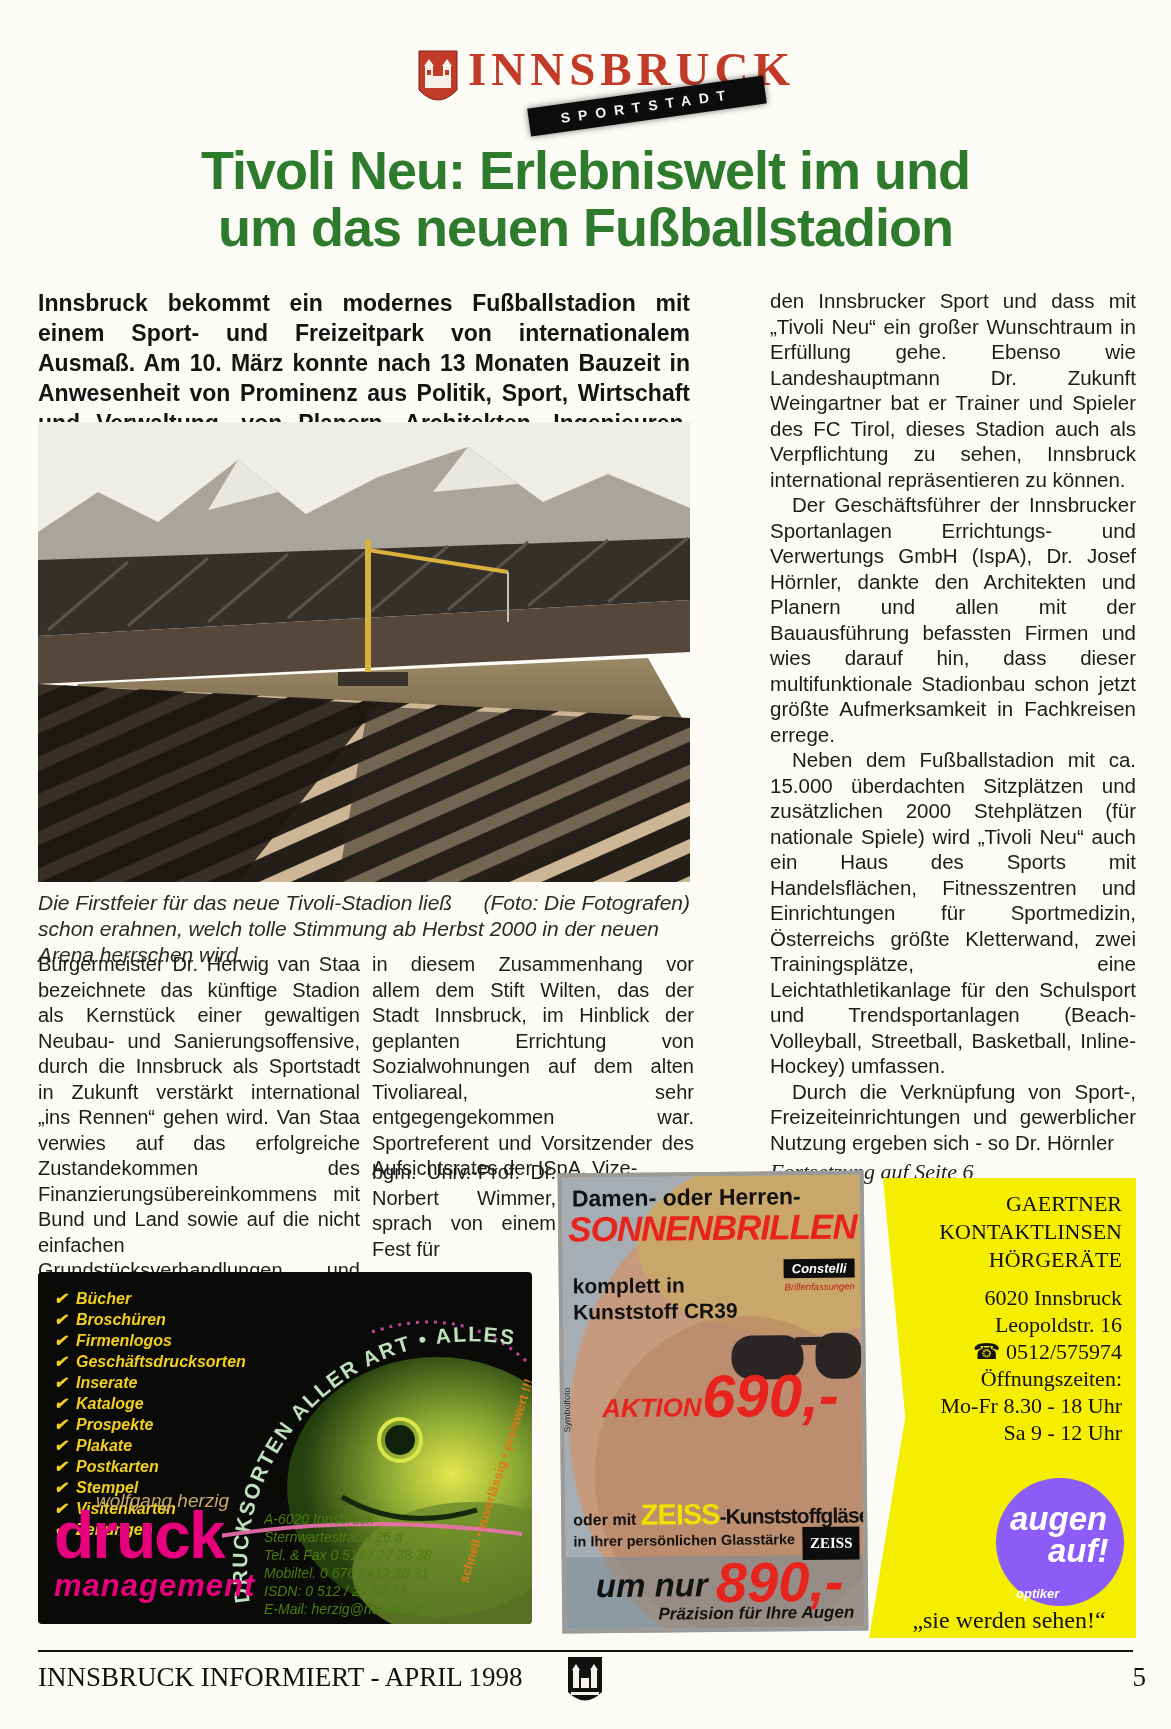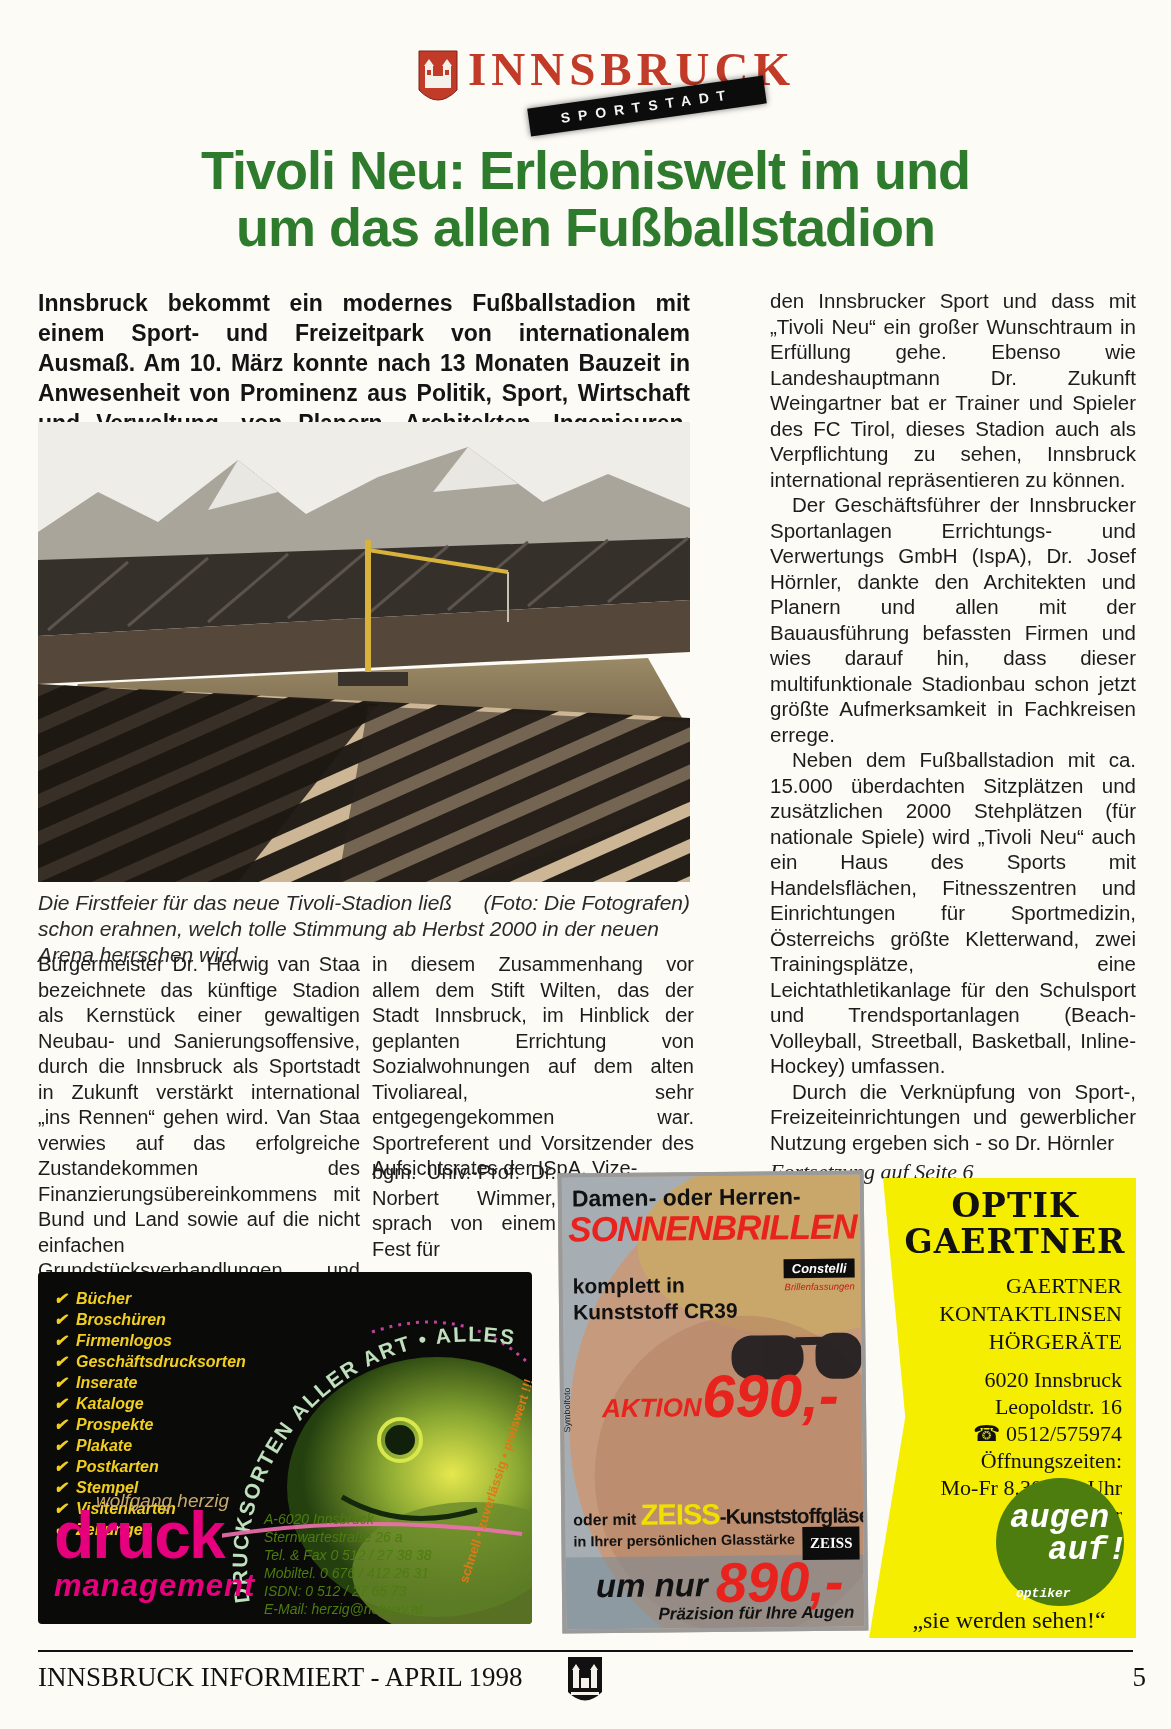--- a/index.html
+++ b/index.html
@@ -76,21 +76,21 @@
         transform:rotate(180deg);}
   
   .ad-optik{position:absolute;left:858px;top:1178px;width:278px;height:460px;background:#f5ee00;
         clip-path:polygon(9% 0,100% 0,100% 100%,4% 100%,17% 52%);
         font-family:"Liberation Serif",serif;color:#111;}
   .o-name{margin:10px 8px 2px 44px;text-align:center;font-weight:bold;font-size:33px;
         line-height:36px;letter-spacing:1px;font-family:"DejaVu Serif",serif;}
   .o-services{margin:12px 14px 0 0;text-align:right;font-size:22px;line-height:28px;}
   .o-addr{margin:10px 14px 0 0;text-align:right;font-size:22px;line-height:27px;}
   .o-circle{position:absolute;right:12px;bottom:32px;width:128px;height:128px;border-radius:50%;
-        background:#4d7c0f;color:#fff;font-family:Liberation Mono, monospace;
+        background:#8b5cf6;color:#fff;font-family:Liberation Sans, sans-serif;
         font-style:italic;font-weight:bold;}
   .o-circle .l1{position:absolute;left:14px;top:22px;font-size:33px;}
   .o-circle .l2{position:absolute;left:52px;top:54px;font-size:33px;}
   .o-circle .l3{position:absolute;left:20px;top:108px;font-size:13px;}
   .o-slogan{position:absolute;left:30px;bottom:4px;right:6px;text-align:center;font-size:24px;}
   
   .footer-rule{position:absolute;left:38px;top:1650px;width:1095px;height:2px;background:#111;}
   .footer-left{position:absolute;left:38px;top:1662px;font-family:"Liberation Serif",serif;font-size:27px;color:#111;}
   .footer-crest{position:absolute;left:567px;top:1656px;}
   .footer-page{position:absolute;right:40px;top:1662px;font-family:"Liberation Serif",serif;font-size:27px;color:#111;}
@@ -112,21 +112,21 @@
       <rect x="27" y="20" width="4" height="5" fill="#c23a28"></rect>
     </svg>
     <div class="mast-title">INNSBRUCK</div>
     <div class="mast-banner">
       <span>SPORTSTADT</span>
     </div>
   </div>
 
   <div class="headline">
     <div>Tivoli Neu: Erlebniswelt im und</div>
-    <div>um das allen Fußballstadion</div>
+    <div>um das neuen Fußballstadion</div>
   </div>
 
   <div class="intro">Innsbruck bekommt ein modernes Fußballstadion mit einem Sport- und Freizeitpark von internationalem Ausmaß. Am 10. März konnte nach 13 Monaten Bauzeit in Anwesenheit von Prominenz aus Politik, Sport, Wirtschaft und Verwaltung, von Planern, Architekten, Ingenieuren, Baufirmenvertretern und Arbeitern die Dachgleiche für den imposanten Stadionbau gefeiert werden.</div>
 
   <svg class="photo" width="652" height="460" viewBox="0 0 652 460">
     <defs>
       <pattern id="steps" width="34" height="34" patternUnits="userSpaceOnUse" patternTransform="rotate(-24)">
         <rect width="34" height="34" fill="#241e19"></rect>
         <rect y="0" width="34" height="13" fill="#cdb695"></rect>
       </pattern>
@@ -255,24 +255,20 @@
     </div>
     <div class="s-gls">in Ihrer persönlichen Glasstärke</div>
     <div class="s-zbox">ZEISS</div>
     <div class="s-umnur">um nur </div>
     <div class="s-price2">890,-</div>
     <div class="s-tag">Präzision für Ihre Augen</div>
     <div class="s-symbol">Symbolfoto</div>
   </div>
 
   <div class="ad-optik">
-    <div class="o-name">
-      <div>OPTIK</div>
-      <div>GAERTNER</div>
-    </div>
     <div class="o-services">
       <div>GAERTNER</div>
       <div>KONTAKTLINSEN</div>
       <div>HÖRGERÄTE</div>
     </div>
     <div class="o-addr">
       <div>6020 Innsbruck</div>
       <div>Leopoldstr. 16</div>
       <div>☎ 0512/575974</div>
       <div>Öffnungszeiten:</div>

